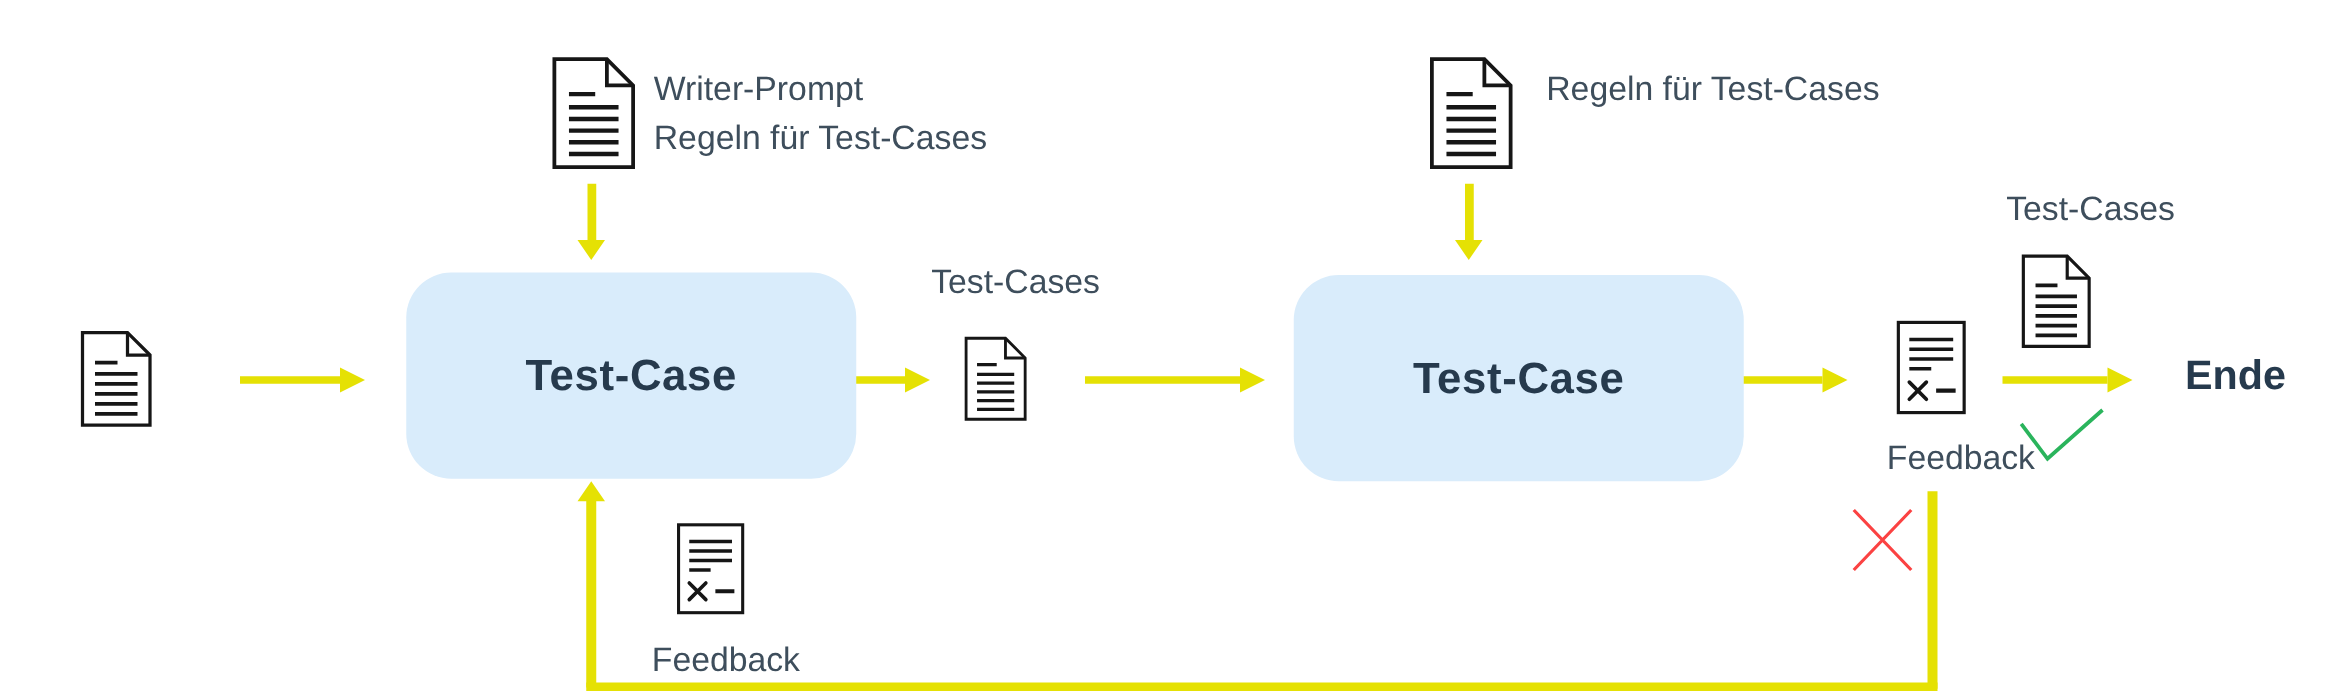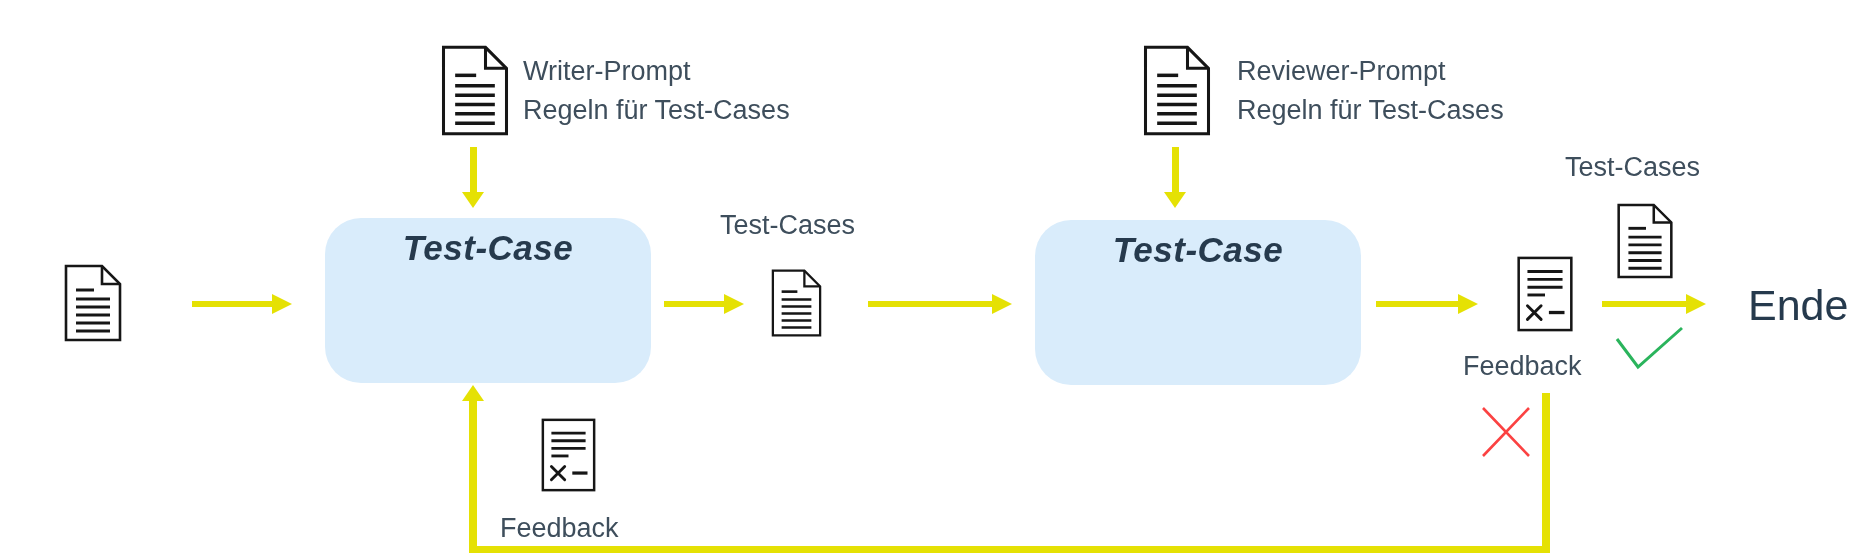--- a/index.html
+++ b/index.html
@@ -11,37 +11,36 @@
     font-family:"Liberation Sans", sans-serif;
     color:var(--label-text,#3e4e5c);
   }
   .label{
     position:absolute;
     font-size:27px;
     line-height:32px;
     color:var(--label-text,#3e4e5c);
     white-space:nowrap;
   }
-  .label.centered{text-align:left;}
+  .label.centered{text-align:right;}
   .prompt-text{
     position:absolute;
     font-size:27px;
     line-height:39px;
     color:var(--label-text,#3e4e5c);
     white-space:nowrap;
   }
   .node-box{
     position:absolute;
-    width:326px;height:165px;
+    width:360px;height:165px;
     background:var(--box-fill,#d9ecfb);
     border-radius:36px;
     display:flex;flex-direction:column;
-    align-items:center;justify-content:space-between;
+    align-items:center;justify-content:center;
     z-index:1;
-    font-style:italic;
   }
   .node-box .box-line{
     font-size:35px;font-weight:bold;
     line-height:60px;
     color:var(--box-text,#263a4d);
     letter-spacing:.5px;
   }
   .doc-icon{position:absolute;z-index:2;}
   .doc-icon svg{display:block;}
   
@@ -70,22 +69,23 @@
   }
   .loop-seg{position:absolute;background:var(--arrow-yellow,#e5e104);}
   .loop-head-up{
     position:absolute;width:0;height:0;
     border-bottom:16px solid var(--arrow-yellow,#e5e104);
     border-left:11px solid transparent;
     border-right:11px solid transparent;
   }
   .ende-label{
     position:absolute;
-    font-size:43px;color:var(--box-text,#2e3f50);
+    font-size:33px;color:var(--box-text,#2e3f50);
     white-space:nowrap;
+    font-weight:bold;
   }
   .mark{position:absolute;z-index:3;}
 </style>
 </head>
 <body>
 
 <svg width="0" height="0" style="position:absolute" aria-hidden="true">
   <defs>
     <symbol id="sym-doc" viewBox="0 0 60 80">
       <path d="M3,3 H39 L57,21 V77 H3 Z" fill="#ffffff" stroke="var(--icon-stroke,#161616)" stroke-width="2.6" stroke-linejoin="miter"></path>
@@ -150,21 +150,20 @@
     <div class="shaft"></div>
       <div class="head"></div>
   </div>
 
   <div class="doc-icon" style="left:1142px;top:43px;">
     <svg width="70" height="95">
         <use href="#sym-doc"></use>
       </svg>
   </div>
   <div class="prompt-text" style="left:1237px;top:52px;">
-    <div>Reviewer-Prompt</div>
     <div>Regeln für Test-Cases</div>
   </div>
   <div class="varrow" style="left:1164px;top:147px;height:61px;">
     <div class="shaft"></div>
       <div class="head"></div>
   </div>
 
   <div class="node-box" style="left:1035px;top:220px;">
     <div class="box-line">Test-Case</div>
   </div>

